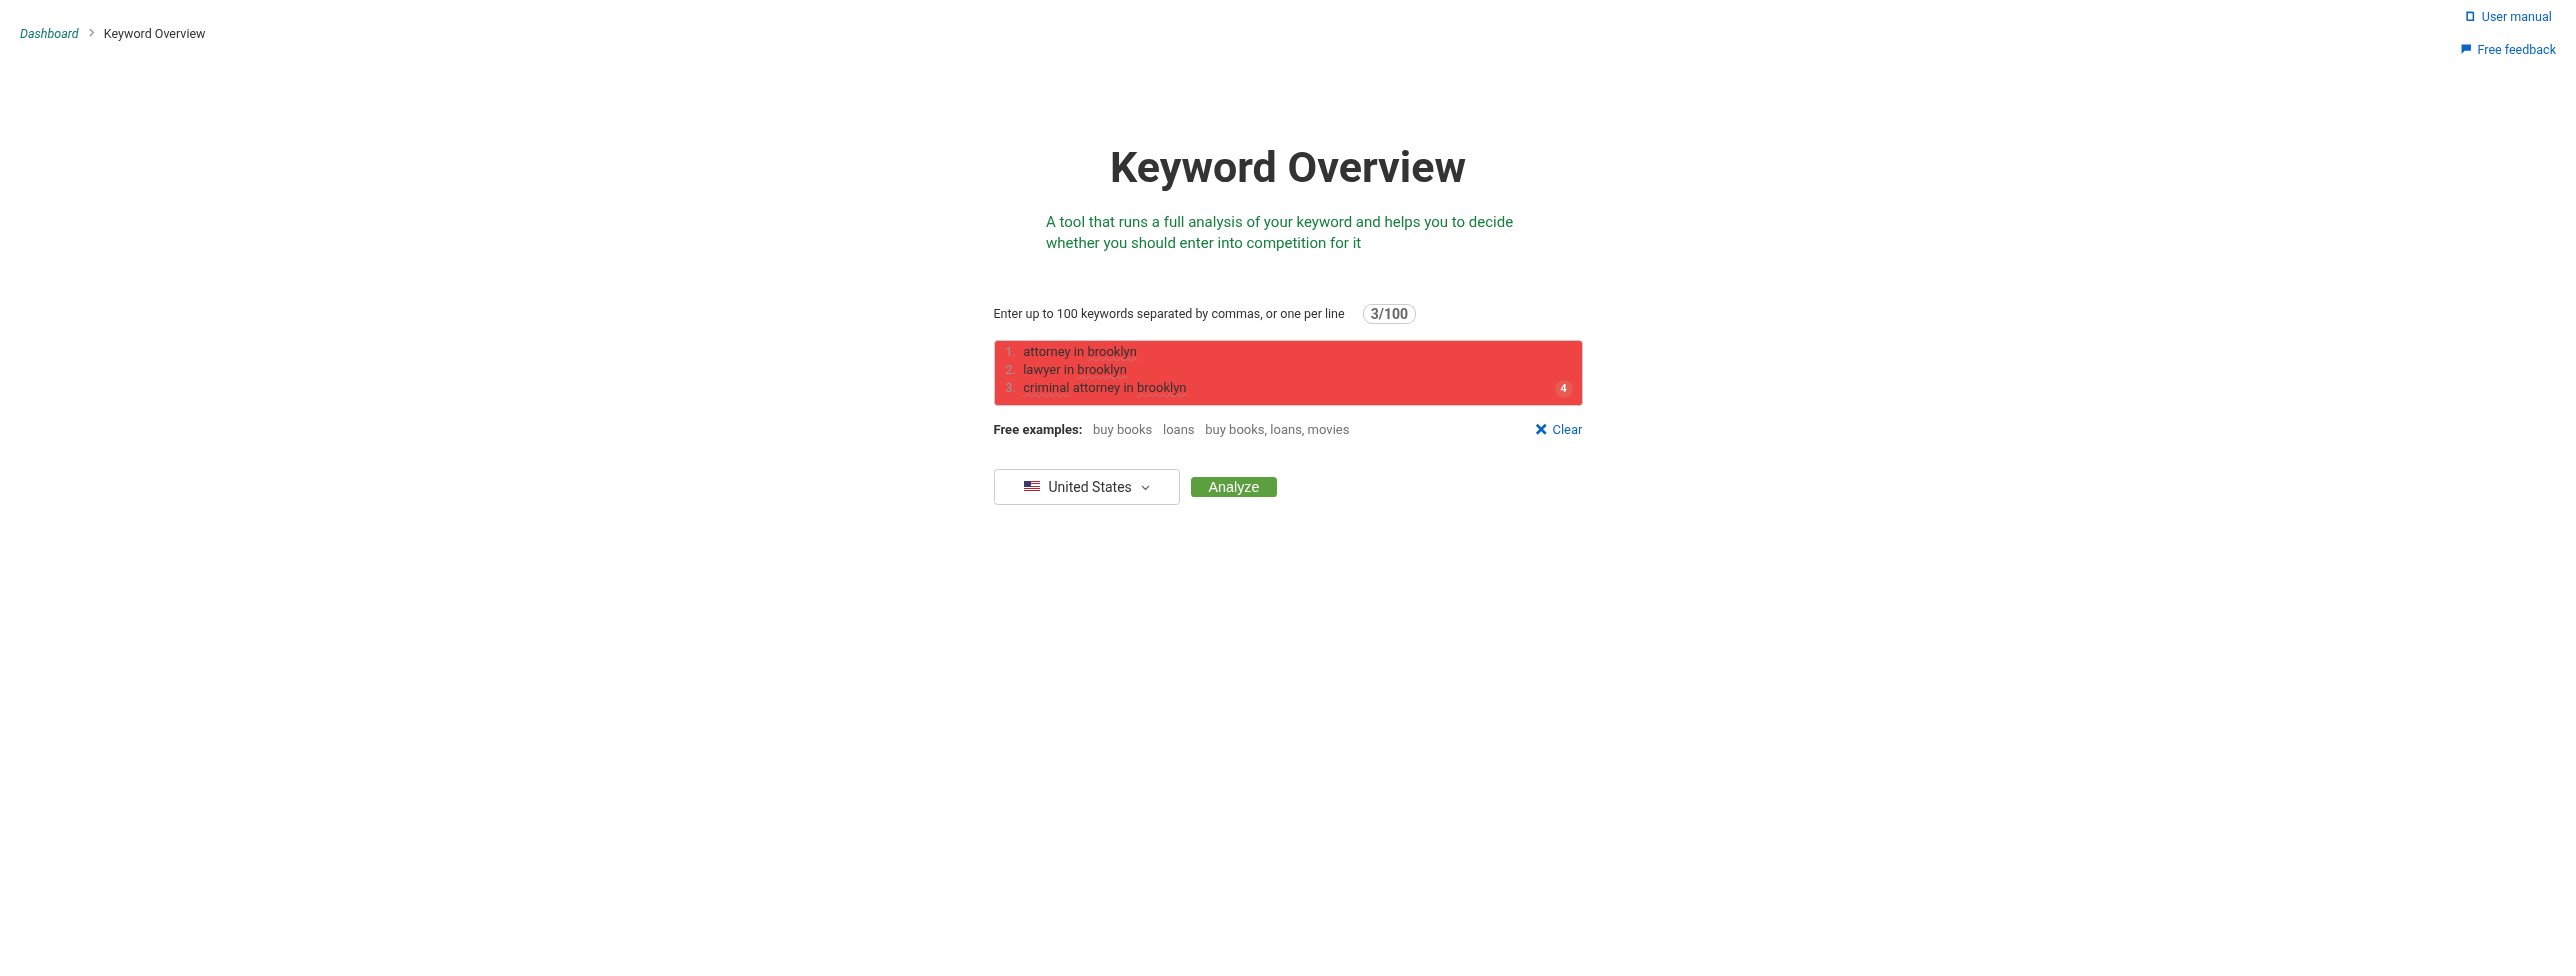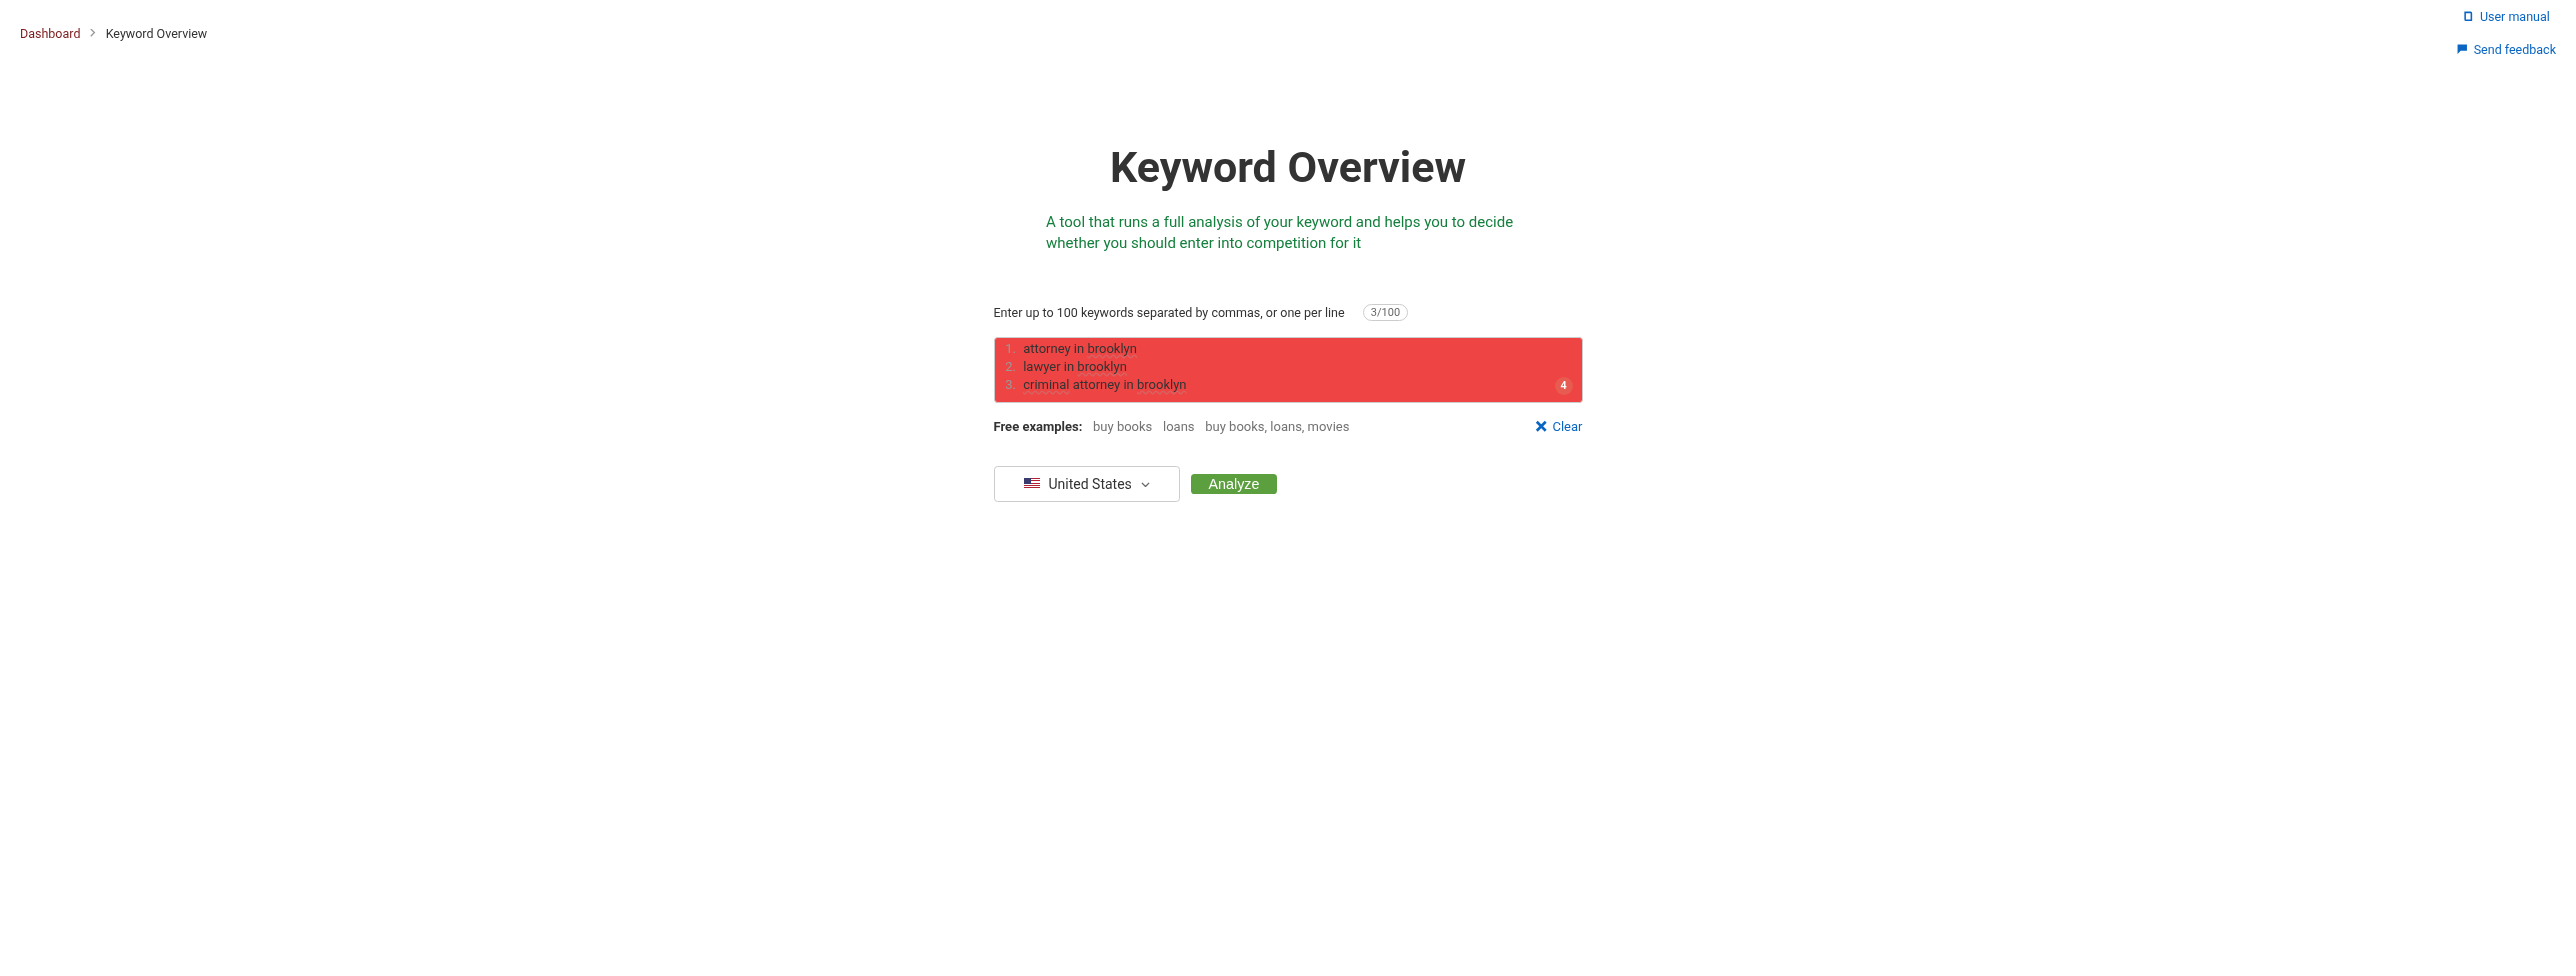--- a/index.html
+++ b/index.html
@@ -14,21 +14,21 @@
     align-items: center;
     padding: 9px 20px;
     font-size: 12.5px;
   }
   .breadcrumb {
     display: flex;
     align-items: center;
     gap: 9px;
     color: #666;
   }
-  .breadcrumb .crumb-link { color: #7f1d1d; cursor: pointer; }
+  .breadcrumb .crumb-link { color: #0f766e; cursor: pointer; font-style: italic; }
   .breadcrumb .chevron { color: #aaa; font-size: 10.7px; }
   .breadcrumb .current { color: #333; }
   .header-right {
     display: flex;
     align-items: center;
     gap: 18px;
     flex-direction: column;
   }
   .header-link {
     display: flex;
@@ -70,22 +70,23 @@
     align-items: center;
     gap: 18px;
     font-size: 12.5px;
     color: #333;
     margin-bottom: 16px;
   }
   .count-badge {
     border: 0.9px solid #ccc;
     border-radius: 9px;
     padding: 0.9px 7.2px;
-    font-size: 11px;
+    font-size: 14px;
     color: #666;
+    font-weight: bold;
   }
   .textarea-wrap {
     position: relative;
     border: 0.9px solid #ccc;
     border-radius: 3.6px;
     background: #ef4444;
     padding: 2px 9px;
     min-height: 66px;
   }
   .kw-list {
@@ -208,21 +209,21 @@
     <a class="header-link">
       <svg viewBox="0 0 16 16">
           <path d="M3 2h8a2 2 0 0 1 2 2v10H5a2 2 0 0 1-2-2V2zm2 2v8h6V4H5z"></path>
         </svg>
       <span>User manual</span>
     </a>
     <a class="header-link">
       <svg viewBox="0 0 16 16">
           <path d="M2 2h12v8H6l-4 4V2z"></path>
         </svg>
-      <span>Send feedback</span>
+      <span>Free feedback</span>
     </a>
   </div>
 </div>
 
 <div class="main">
   <h1 class="title">Keyword Overview</h1>
   <p class="subtitle">A tool that runs a full analysis of your keyword and helps you to decide whether you should enter into competition for it</p>
 
   <div class="form-area">
     <div class="label-row">

